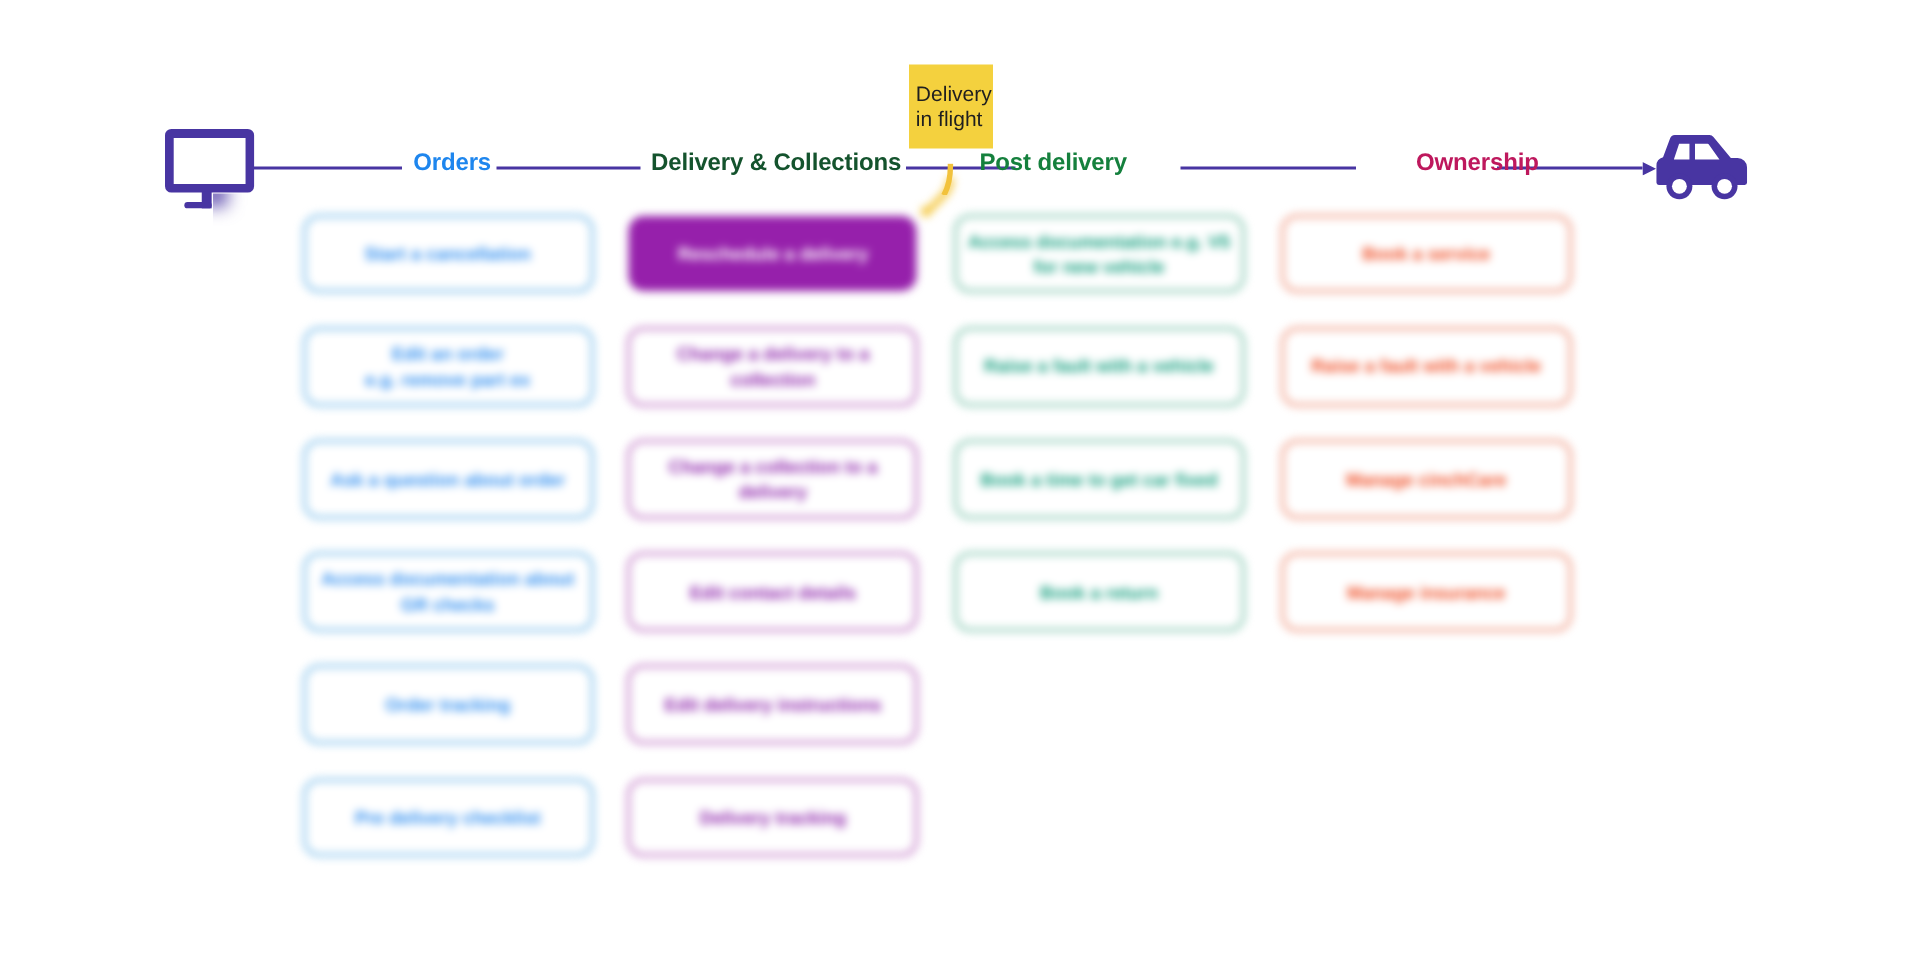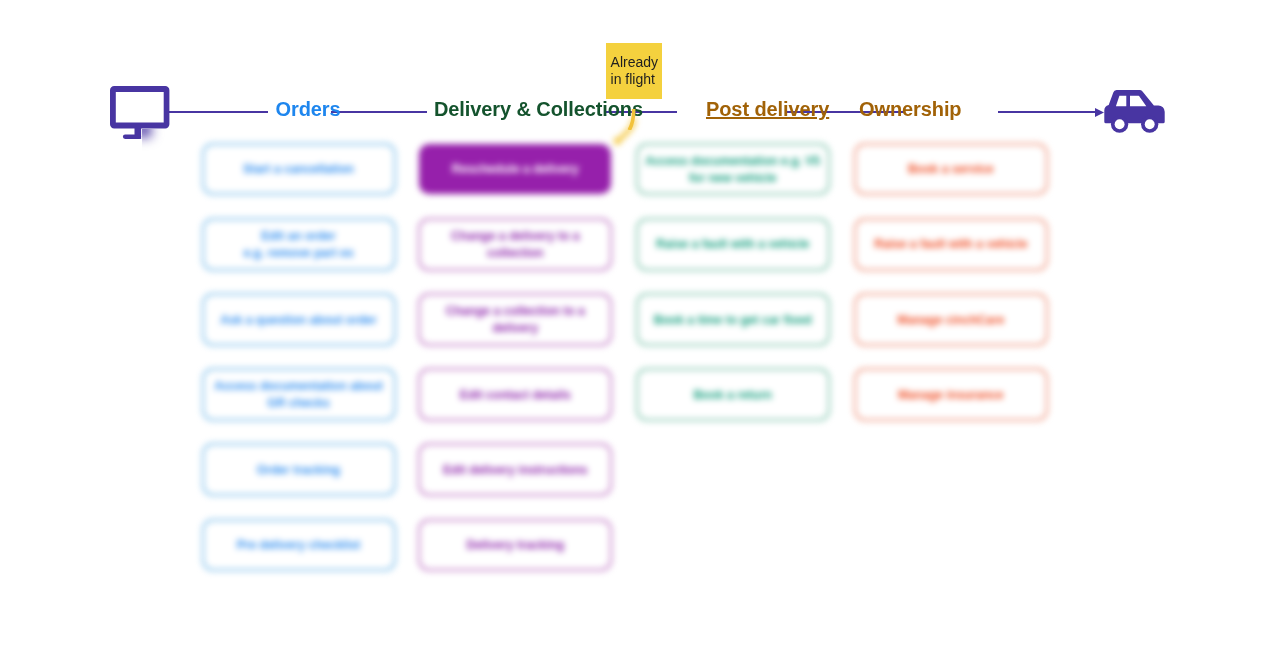--- a/index.html
+++ b/index.html
@@ -14,21 +14,21 @@
                filter:blur(3px);}
   .card{position:absolute;width:194px;height:52.9px;border-radius:11px;
         border:2px solid #ccc;background:#fff;box-sizing:border-box;
         display:flex;align-items:center;justify-content:center;text-align:center;}
   .card-text{font-size:12.1px;font-weight:bold;line-height:16.8px;display:block;padding-top:1.2px;}
   .card-highlight{width:192px;height:50.9px;border-radius:10px;}
 
   
   .header-layer{position:absolute;left:0;top:0;width:1280px;height:646px;}
   .lane-line{position:absolute;top:111.3px;height:1.9px;background:#4835A2;}
-  .stage-label{position:absolute;top:101.2px;font-weight:bold;font-size:20px;
+  .stage-label{position:absolute;top:101.2px;font-weight:bold;font-size:16px;
                line-height:16px;white-space:nowrap;letter-spacing:-0.1px;}
 
   .icon-monitor{position:absolute;left:110.3px;top:85.7px;line-height:0;}
   .icon-car{position:absolute;left:1103.8px;top:90.3px;line-height:0;}
   .icon-arrow{position:absolute;left:1095.0px;top:107.8px;line-height:0;}
 
   .note{position:absolute;left:606.4px;top:43.4px;width:55.8px;height:56px;
         background:#F4D13E;box-sizing:border-box;padding:10.3px 0 0 4.2px;}
   .note-line{font-size:14px;line-height:17.1px;color:#1F1F1F;display:block;
              white-space:nowrap;}
@@ -163,37 +163,37 @@
   </div>
 
   <div class="header-layer">
     <div class="lane-line" style="left:169.4px;width:98.7px;"></div>
     <div class="lane-line" style="left:330.5px;width:96.4px;"></div>
     <div class="lane-line" style="left:603.7px;width:73.2px;"></div>
     <div class="lane-line" style="left:787.3px;width:116.5px;"></div>
     <div class="lane-line" style="left:998.2px;width:97.3px;"></div>
     <div class="stage-label" style="left:275.5px;color:#1E86EE;">Orders</div>
     <div class="stage-label" style="left:434.0px;color:#14532d;">Delivery &amp; Collections</div>
-    <div class="stage-label" style="left:706px;color:#a16207;text-decoration:underline;">Post delivery</div>
-    <div class="stage-label" style="left:859px;color:#a16207;">Ownership</div>
+    <div class="stage-label" style="left:653px;color:#15803d;">Post delivery</div>
+    <div class="stage-label" style="left:944px;color:#be185d;">Ownership</div>
 
     <span class="icon-monitor">
       <svg width="62" height="56" viewBox="0 0 62 56" fill="none" xmlns="http://www.w3.org/2000/svg">
         <path fill-rule="evenodd" clip-rule="evenodd" fill="#4835A2" d="M4.2 0 H55.2 A4.2 4.2 0 0 1 59.4 4.2 V38.2 A4.2 4.2 0 0 1 55.2 42.4 H4.2 A4.2 4.2 0 0 1 0 38.2 V4.2 A4.2 4.2 0 0 1 4.2 0 Z
                  M5.8 6.0 H53.7 V36.6 H5.8 Z"></path>
         <rect x="24.5" y="41.4" width="6.6" height="11.5" fill="#4835A2"></rect>
         <rect x="12.9" y="48.6" width="18.2" height="4.3" rx="2.15" fill="#4835A2"></rect>
       </svg>
     </span>
     <span class="stand-blur-clip">
         <i></i>
       </span>
 
     <div class="note">
-      <span class="note-line">Already</span>
+      <span class="note-line">Delivery</span>
       <span class="note-line">in flight</span>
     </div>
     <span class="note-curve">
       <svg width="60" height="21" viewBox="605 109 60 21" fill="none" xmlns="http://www.w3.org/2000/svg">
         <path d="M633.6 108.8 C633.8 116.0 633.2 123.0 629.2 130.2" stroke="#F2C23B" stroke-width="3.6" stroke-linecap="butt"></path>
       </svg>
     </span>
 
     <span class="icon-arrow">
       <svg width="9" height="9" viewBox="0 0 9 9" xmlns="http://www.w3.org/2000/svg">

